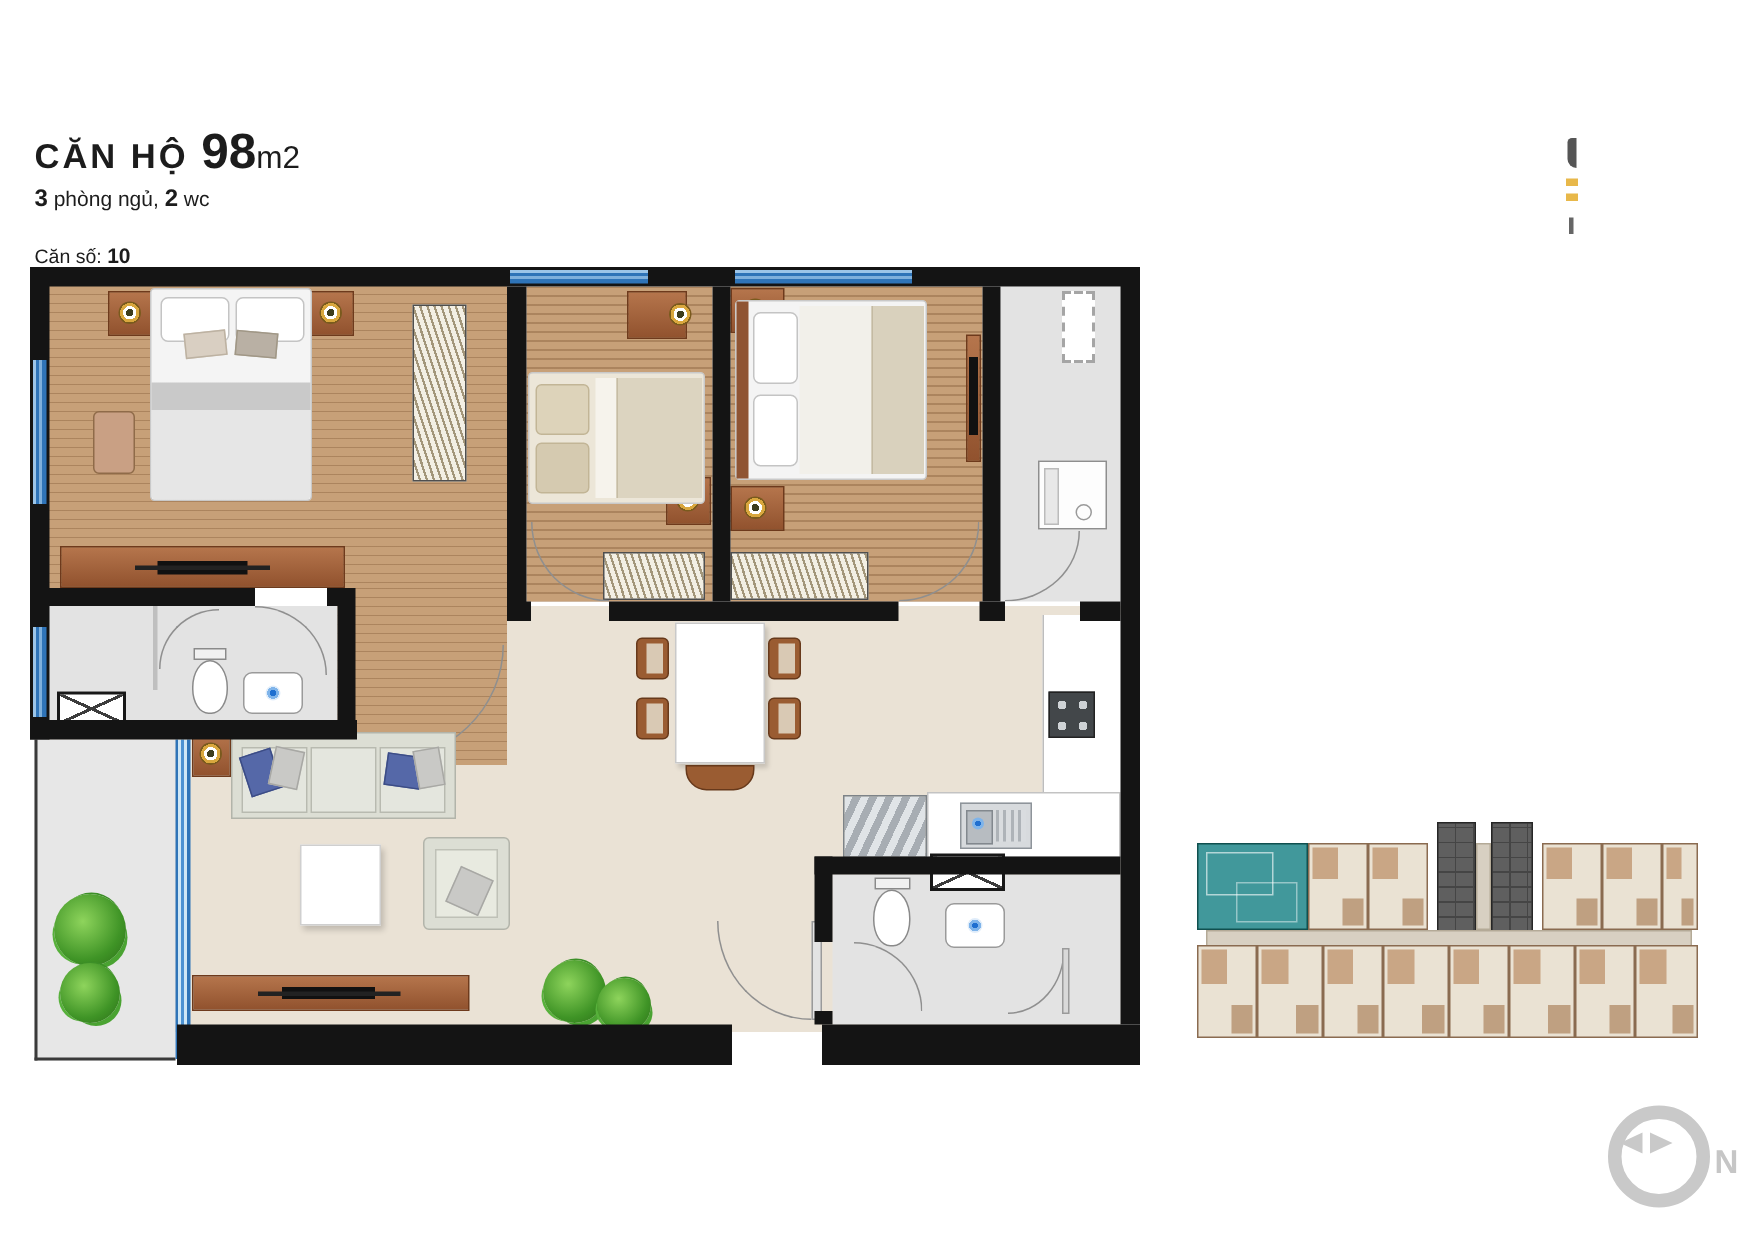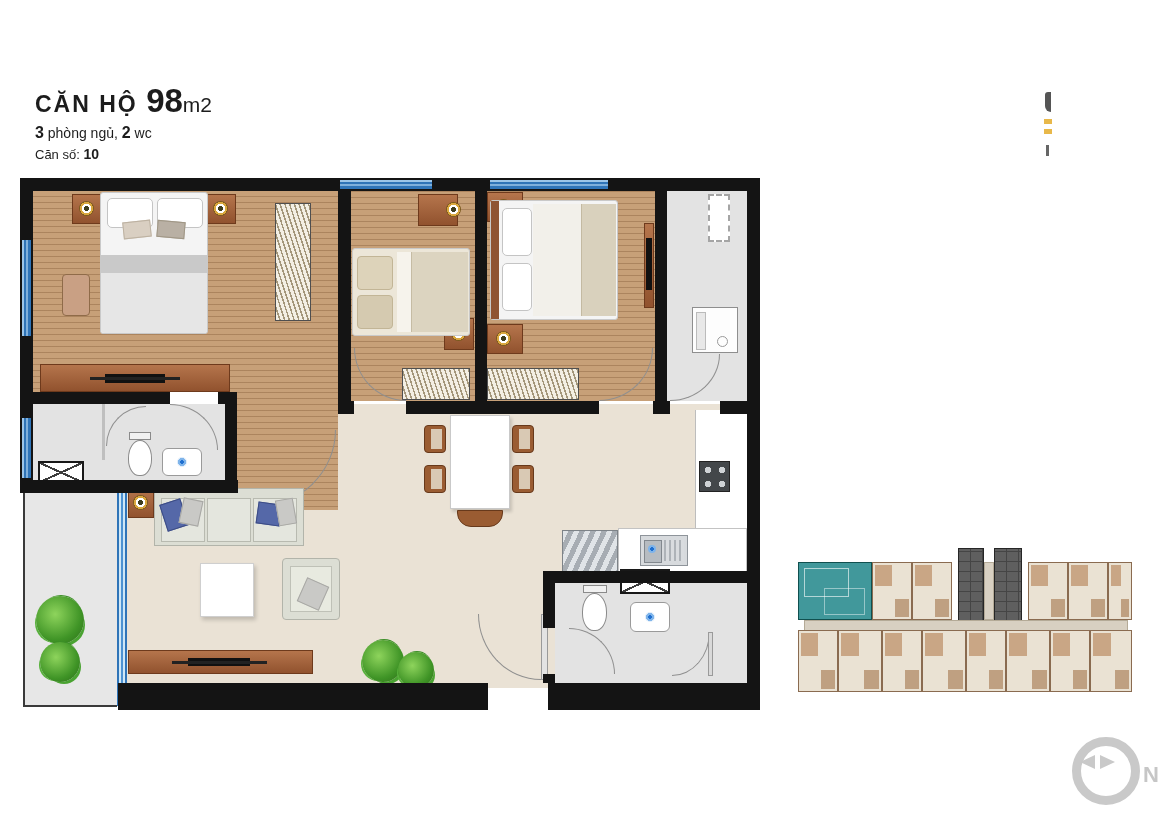--- a/index.html
+++ b/index.html
@@ -1,26 +1,26 @@
 <!DOCTYPE html>
 <html><head>
 <meta charset="utf-8">
 <style>
   html,body{margin:0;padding:0;background:#ffffff;}
   body{width:1170px;height:831px;position:relative;overflow:hidden;
        font-family:"Liberation Sans", sans-serif;color:#1c1c1c;}
   .a{position:absolute;}
   
-  .hdr{left:35px;top:82px;}
+  .hdr{left:23px;top:82px;}
   .t1{font-size:23px;font-weight:700;letter-spacing:2px;}
   .t1 .big{font-size:33px;font-weight:800;letter-spacing:0;}
   .t1 .unit{font-size:21px;font-weight:400;letter-spacing:0;}
   .t2{font-size:14px;margin-top:4px;}
   .t2 b{font-size:16px;}
-  .t3{font-size:13px;margin-top:4px;}
+  .t3{font-size:13px;margin-top:20px;}
   .t3 b{font-size:14px;}
   
   .plan{left:20px;top:178px;width:740px;height:532px;}
   .wall{background:#141414;}
   .wood{background:#c7a078;background-image:repeating-linear-gradient(180deg,rgba(120,80,45,.35) 0 1px,transparent 1px 6px);}
   .beige{background:#eae2d5;}
   .gray{background:#e3e3e3;}
   .white{background:#ffffff;}
   .win{background:linear-gradient(180deg,#9cc5e8 0 2px,#2f74b8 2px 4px,#7fb0dc 4px 6px,#2f74b8 6px 100%);}
   .winv{background:linear-gradient(90deg,#9cc5e8 0 2px,#2f74b8 2px 4px,#7fb0dc 4px 6px,#2f74b8 6px 100%);}

